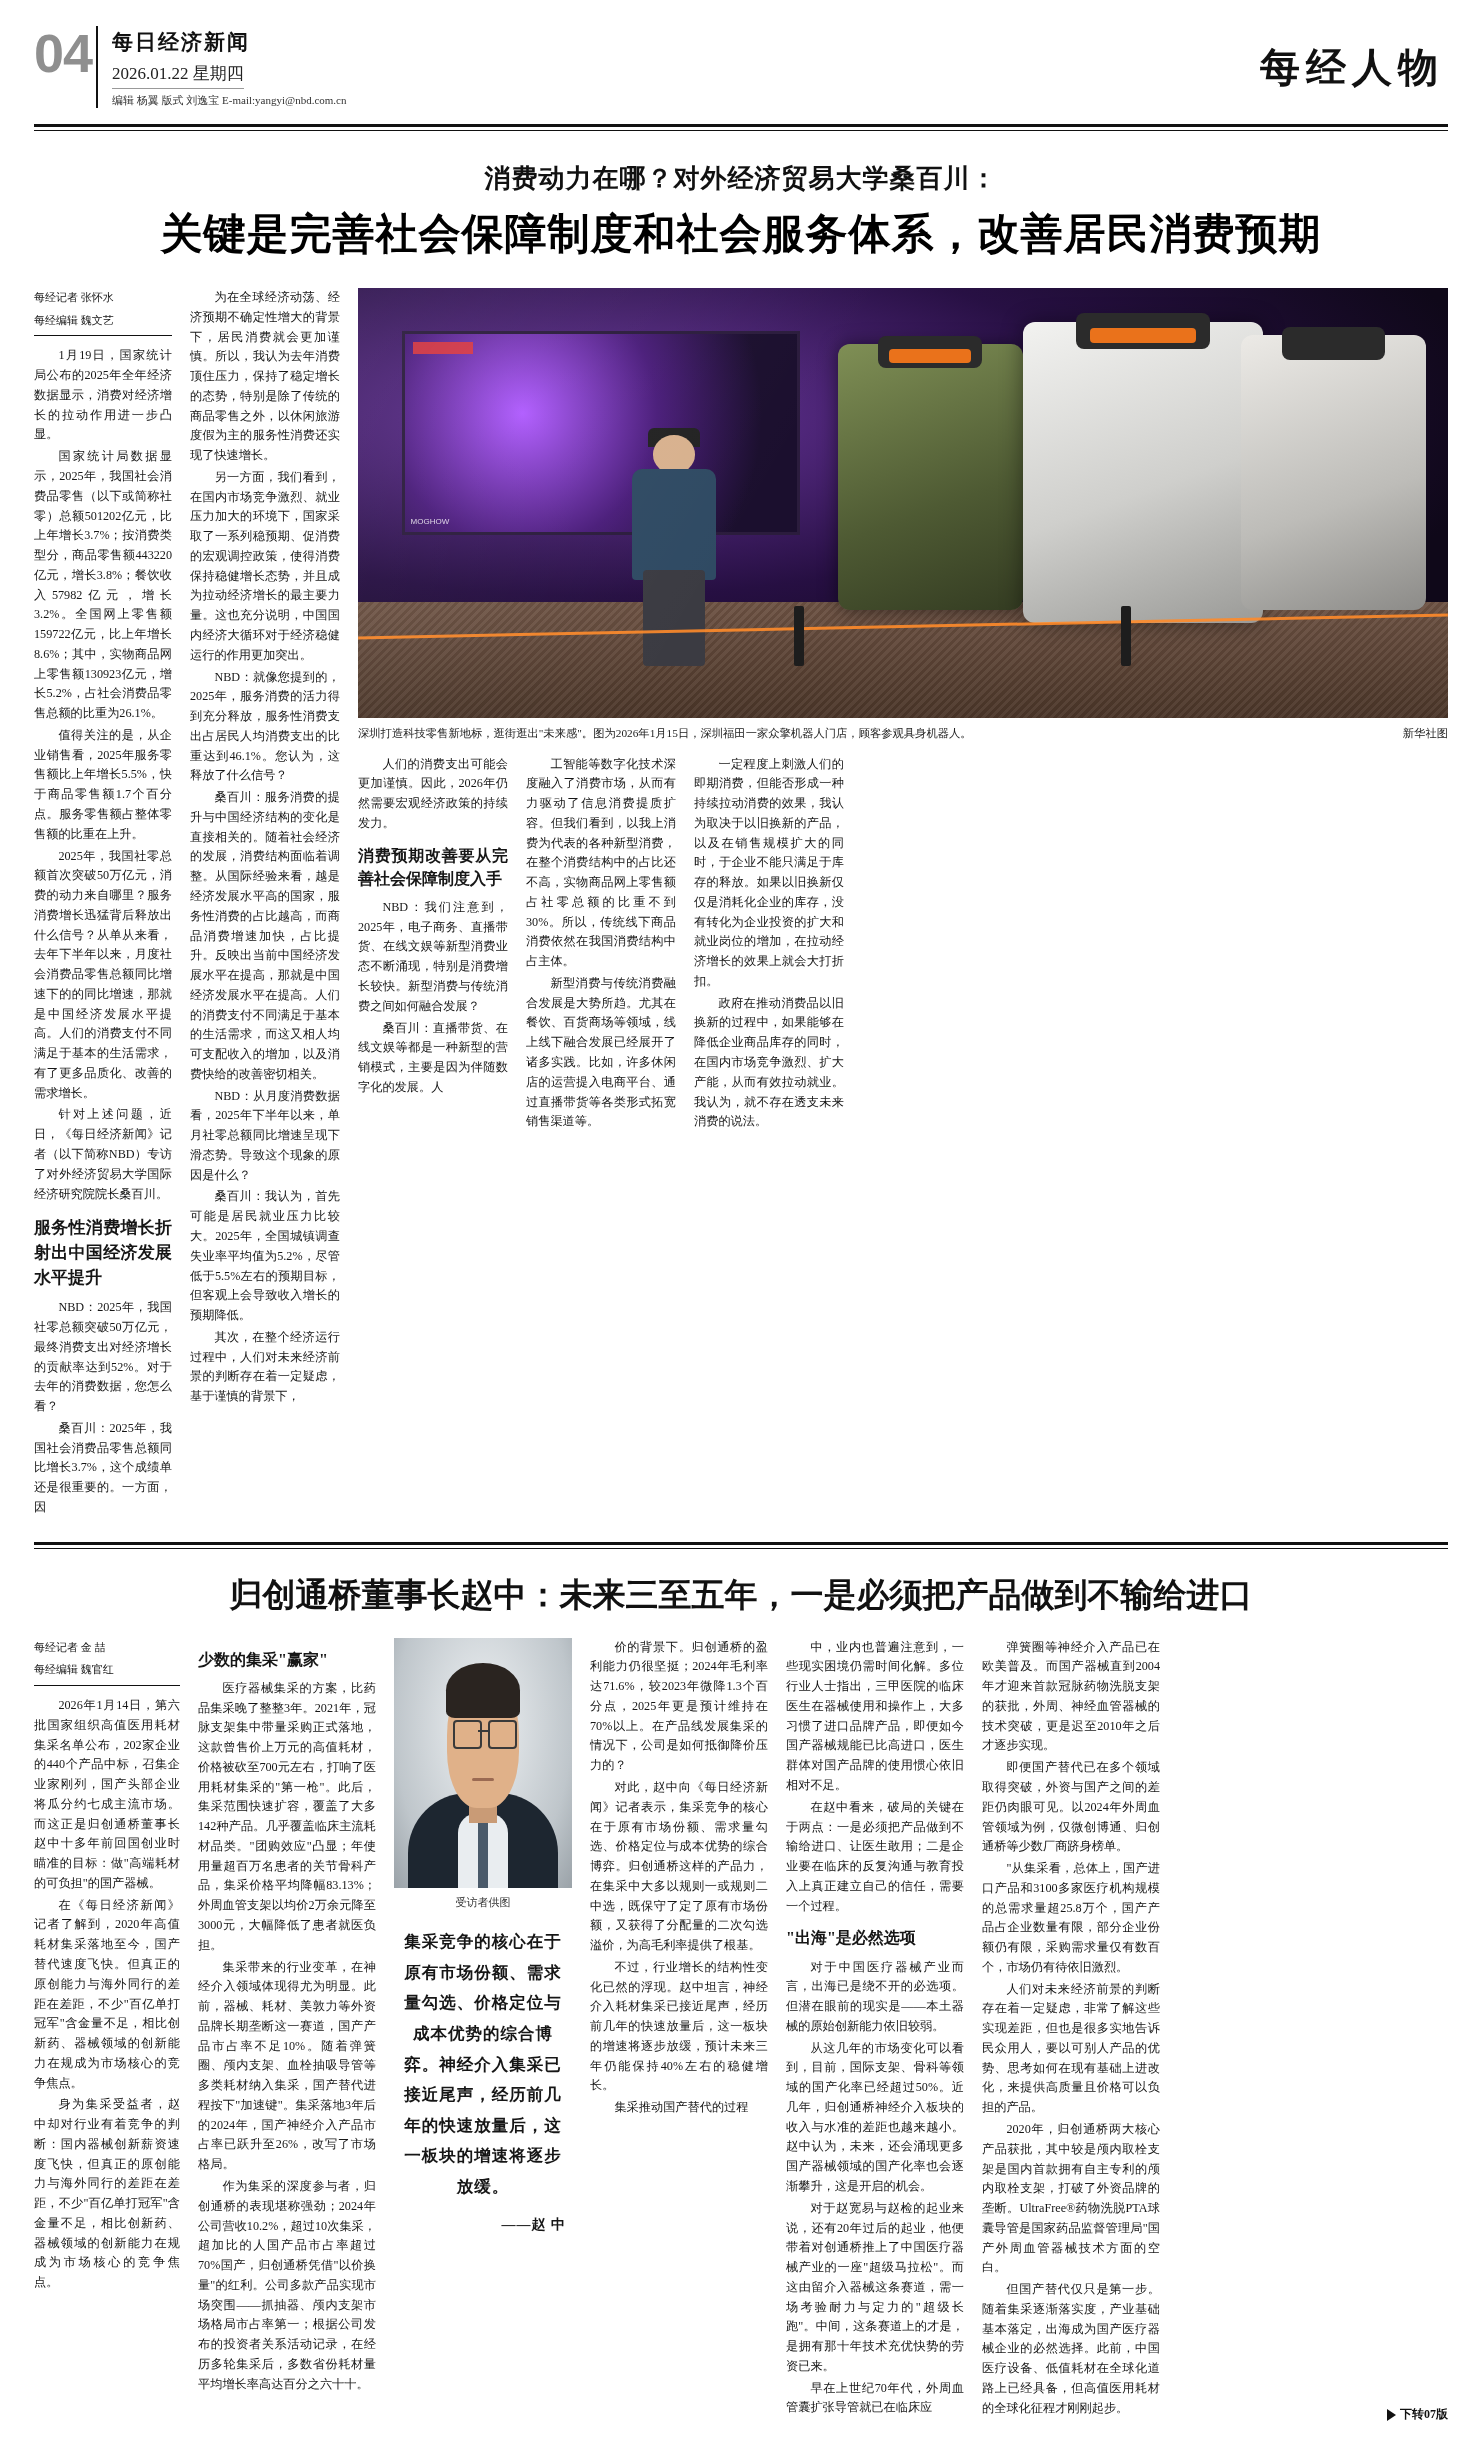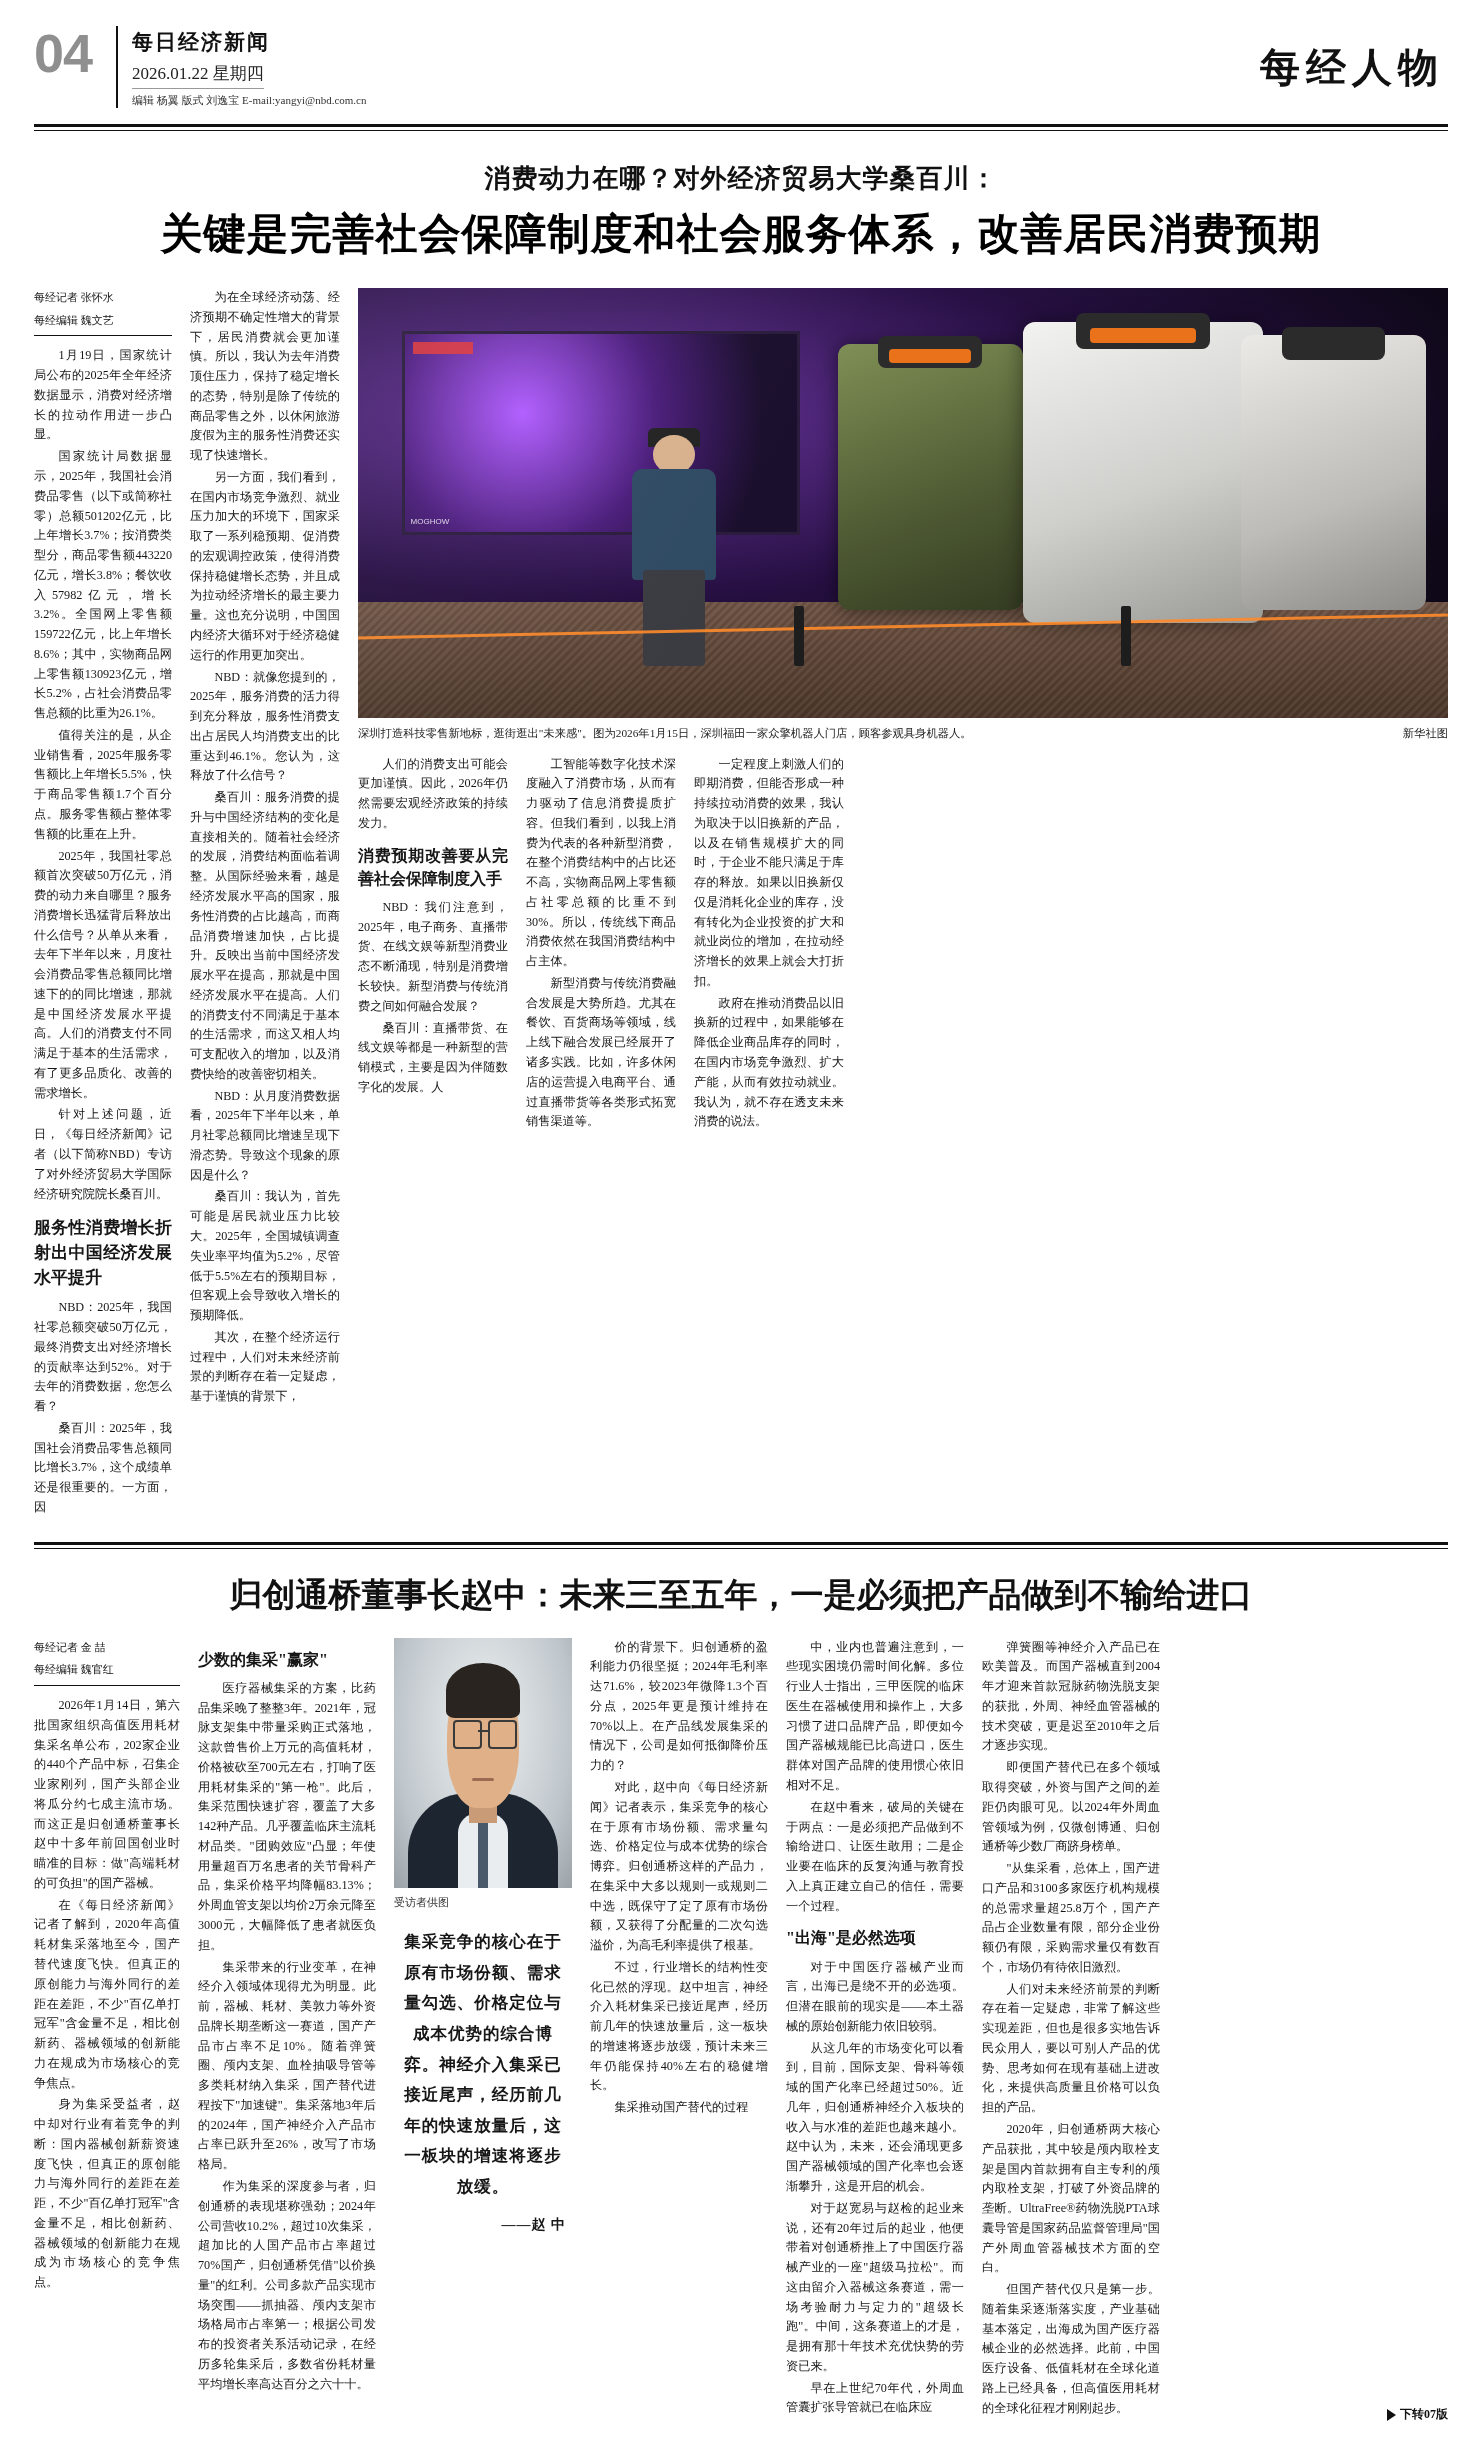--- a/index.html
+++ b/index.html
@@ -2,21 +2,21 @@
 <html><head>
 <meta charset="utf-8">
 <style>
   html,body{margin:0;padding:0;background:#fff;}
   body{width:1482px;height:2437px;font-family:"Liberation Serif",serif;color:#111;}
   .page{position:relative;width:1482px;height:2437px;box-sizing:border-box;padding:26px 34px 10px 34px;}
 
   
   .masthead{display:flex;align-items:flex-start;justify-content:space-between;}
   .mast-left{display:flex;align-items:flex-start;}
-  .pagenum{font-size:54px;font-weight:700;color:#8f8f8f;line-height:1;letter-spacing:-1px;font-family:"Liberation Sans",sans-serif;padding-right:24px;}
+  .pagenum{font-size:54px;font-weight:700;color:#8f8f8f;line-height:1;letter-spacing:-1px;font-family:"Liberation Sans",sans-serif;padding-right:4px;}
   .mast-rule{width:2px;background:#111;align-self:stretch;margin-right:14px;}
   .mast-info{padding-top:2px;}
   .mast-title{font-size:21px;font-weight:700;letter-spacing:2px;color:#111;}
   .mast-date{font-size:17px;color:#222;margin-top:6px;border-bottom:1px solid #999;padding-bottom:3px;display:inline-block;}
   .mast-credit{font-size:11px;color:#333;margin-top:4px;}
   .mast-right{font-size:40px;font-weight:700;letter-spacing:6px;color:#111;align-self:center;padding-right:4px;}
   .hr-thick{border:0;border-top:3px solid #111;margin:16px 0 0 0;}
   .hr-thin{border:0;border-top:1px solid #111;margin:3px 0 0 0;}
 
   
@@ -81,21 +81,21 @@
   .portrait .shoulder{position:absolute;left:8%;bottom:0;width:84%;height:38%;background:#1d2630;border-radius:60px 60px 0 0;}
   .portrait .shirt{position:absolute;left:36%;bottom:0;width:28%;height:30%;background:#e9edf0;border-radius:20px 20px 0 0;}
   .portrait .tie{position:absolute;left:47%;bottom:0;width:6%;height:26%;background:#4a5a6a;}
   .portrait .neck{position:absolute;left:42%;bottom:26%;width:16%;height:14%;background:#c99b76;}
   .portrait .face{position:absolute;left:30%;top:14%;width:40%;height:54%;background:#e0b189;border-radius:46% 46% 42% 42%;}
   .portrait .hair{position:absolute;left:29%;top:10%;width:42%;height:22%;background:#2a2420;border-radius:50% 50% 12% 12%;}
   .portrait .gl-l{position:absolute;left:33%;top:33%;width:14%;height:10%;border:2px solid #3a3a3a;border-radius:4px;}
   .portrait .gl-r{position:absolute;left:53%;top:33%;width:14%;height:10%;border:2px solid #3a3a3a;border-radius:4px;}
   .portrait .gl-b{position:absolute;left:47%;top:37%;width:6%;height:2px;background:#3a3a3a;}
   .portrait .mouth{position:absolute;left:44%;top:56%;width:12%;height:3px;background:#9b6a52;border-radius:2px;}
-  .photo-credit{font-size:11px;margin-top:6px;color:#333;}
+  .photo-credit{font-size:11px;text-align:center;margin-top:6px;color:#333;}
   .pull{font-size:16.5px;line-height:1.85;font-weight:700;text-align:center;margin:16px 6px 0 6px;letter-spacing:1px;}
   .pull .attr{display:block;text-align:right;font-size:14px;font-weight:700;margin-top:10px;}
   .turn{position:absolute;right:34px;bottom:14px;font-size:12px;font-weight:700;display:flex;align-items:center;gap:4px;}
   .turn .tri{display:inline-block;width:0;height:0;border-left:9px solid #111;border-top:6px solid transparent;border-bottom:6px solid transparent;}
 </style>
 </head>
 <body>
 
 <div class="page">
 

